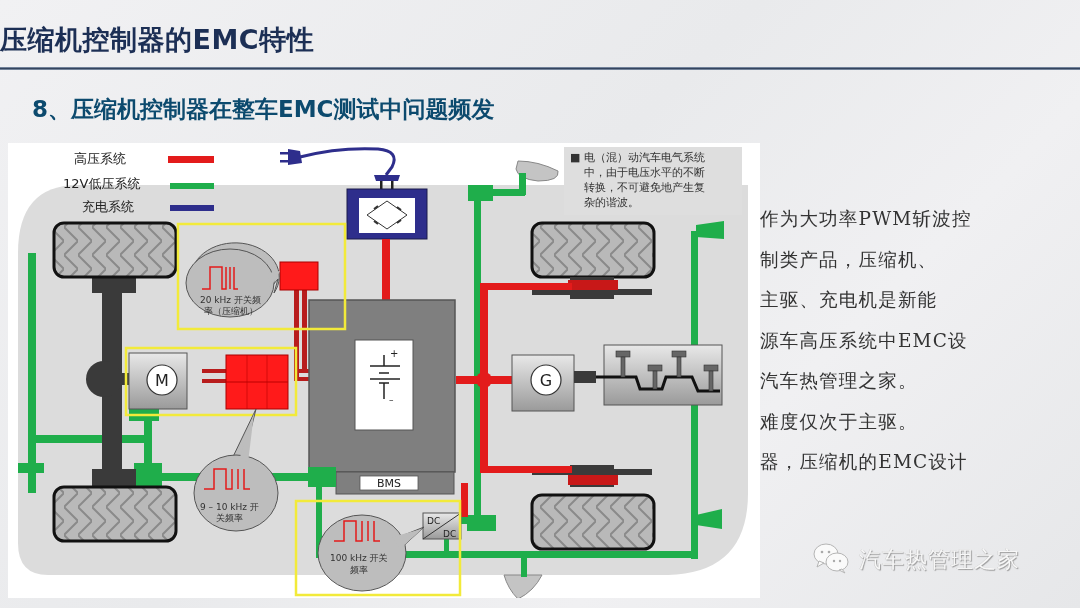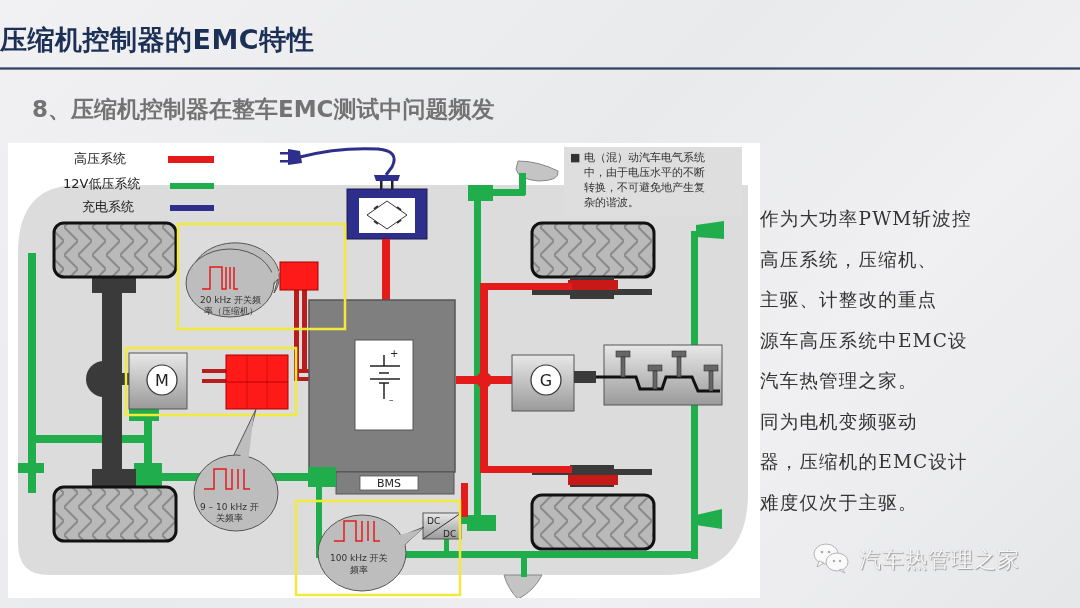--- a/index.html
+++ b/index.html
@@ -13,21 +13,21 @@
     font-family: "DejaVu Sans", sans-serif; font-weight: bold; font-size: 27px;
     color: #1c2f55; letter-spacing: 0.5px;
   }
   .title-rule {
     position: absolute; left: 0; top: 67px; width: 1080px; height: 3px;
     background: linear-gradient(#8fa0b6, #34445e 50%, #8fa0b6);
   }
   .subtitle {
     position: absolute; left: 32px; top: 94px;
     font-family: "DejaVu Sans", sans-serif; font-weight: bold; font-size: 23px;
-    color: #737373;
+    color: #0c4a6e;
   }
   .diagram { position: absolute; left: 8px; top: 143px; width: 752px; height: 384px; }
   .diagram svg { display: block; }
   .legend-label { font-family: "DejaVu Sans", sans-serif; font-size: 13px; fill: #222; }
   .bubble-text { font-family: "DejaVu Sans", sans-serif; font-size: 9px; fill: #333; }
   .note-text { font-family: "DejaVu Serif", serif; font-size: 11px; fill: #333; }
   .body-text {
     position: absolute; left: 760px; top: 199px; width: 232px;
     font-family: "DejaVu Serif", serif; font-size: 18.5px; line-height: 40.5px;
     color: #333;
@@ -261,27 +261,26 @@
       <path d="M384 394 L414 386 L392 406 Z" fill="#bdbdbd"></path>
       <path d="M326 398 L336 398 L336 378 L348 378 L348 398 L354 398 L354 378 M360 398 L360 378 M366 398 L366 378 L366 398 L372 398" stroke="#e31b1b" stroke-width="1.5" fill="none"></path>
       <text class="bubble-text" x="322" y="418">100 kHz 开关</text>
       <text class="bubble-text" x="342" y="430">频率</text>
     </g>
   </svg>
 </div>
 
 <div class="body-text">
   <div>作为大功率PWM斩波控</div>
-  <div>高压系统，压缩机、</div>
-  <div>主驱、计整改的重点</div>
+  <div>制类产品，压缩机、</div>
+  <div>主驱、充电机是新能</div>
   <div>源车高压系统中EMC设</div>
   <div>汽车热管理之家。</div>
-  <div>同为电机变频驱动</div>
+  <div>难度仅次于主驱。</div>
   <div>器，压缩机的EMC设计</div>
-  <div>难度仅次于主驱。</div>
 </div>
 
 <div class="brand">
   <span>
     <svg width="40" height="34" viewBox="0 0 40 34">
       <ellipse cx="15" cy="13" rx="12" ry="10" fill="#fafafa" stroke="#b5b5b5" stroke-width="1"></ellipse>
       <path d="M8 20 L6 26 L13 22 Z" fill="#fafafa" stroke="#b5b5b5" stroke-width="1"></path>
       <ellipse cx="26" cy="21" rx="11" ry="9" fill="#fafafa" stroke="#b5b5b5" stroke-width="1"></ellipse>
       <path d="M31 28 L34 32 L28 29 Z" fill="#fafafa" stroke="#b5b5b5" stroke-width="1"></path>
       <circle cx="11" cy="11" r="1.3" fill="#aaa"></circle>

